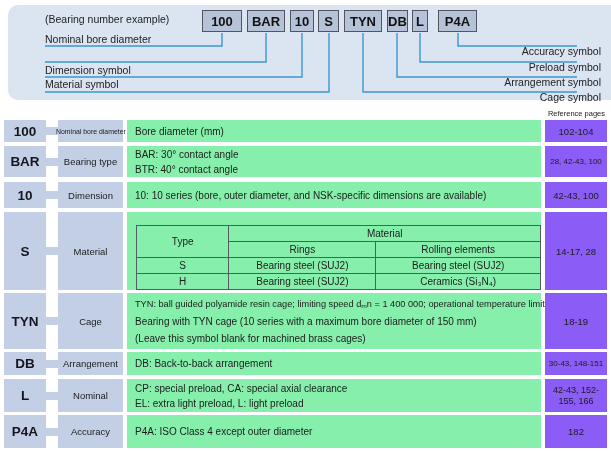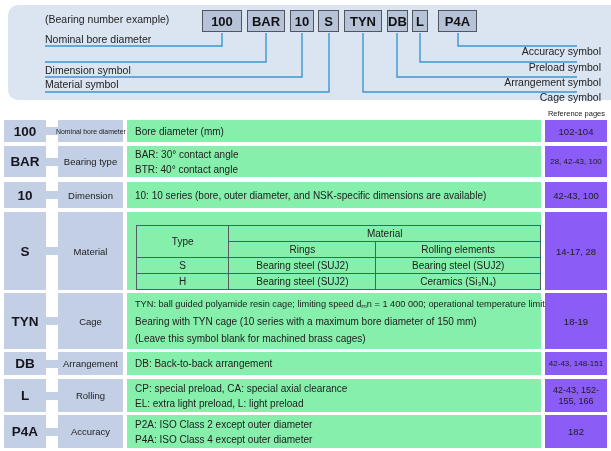--- a/index.html
+++ b/index.html
@@ -159,39 +159,38 @@
       <div class="ref">18-19</div>
     </div>
 
     <div class="trow" style="height:23px;margin-bottom:4px">
       <div class="sym">DB</div>
       <div class="bridge"></div>
       <div class="lbl">Arrangement</div>
       <div class="desc">
         <div>DB: Back-to-back arrangement</div>
       </div>
-      <div class="ref tiny">42-43, 148-151</div>
+      <div class="ref tiny">30-43, 148-151</div>
     </div>
 
     <div class="trow" style="height:33px;margin-bottom:3px">
       <div class="sym">L</div>
       <div class="bridge"></div>
-      <div class="lbl">Rolling</div>
+      <div class="lbl">Nominal</div>
       <div class="desc">
         <div>CP: special preload, CA: special axial clearance</div>
         <div>EL: extra light preload, L: light preload</div>
       </div>
       <div class="ref" style="font-size:9px">42-43, 152-155, 166</div>
     </div>
 
     <div class="trow" style="height:33px">
       <div class="sym">P4A</div>
       <div class="bridge"></div>
       <div class="lbl">Accuracy</div>
       <div class="desc">
-        <div>P2A: ISO Class 2 except outer diameter</div>
         <div>P4A: ISO Class 4 except outer diameter</div>
       </div>
       <div class="ref">182</div>
     </div>
 
   </div>
 </div>
 
 </body></html>

